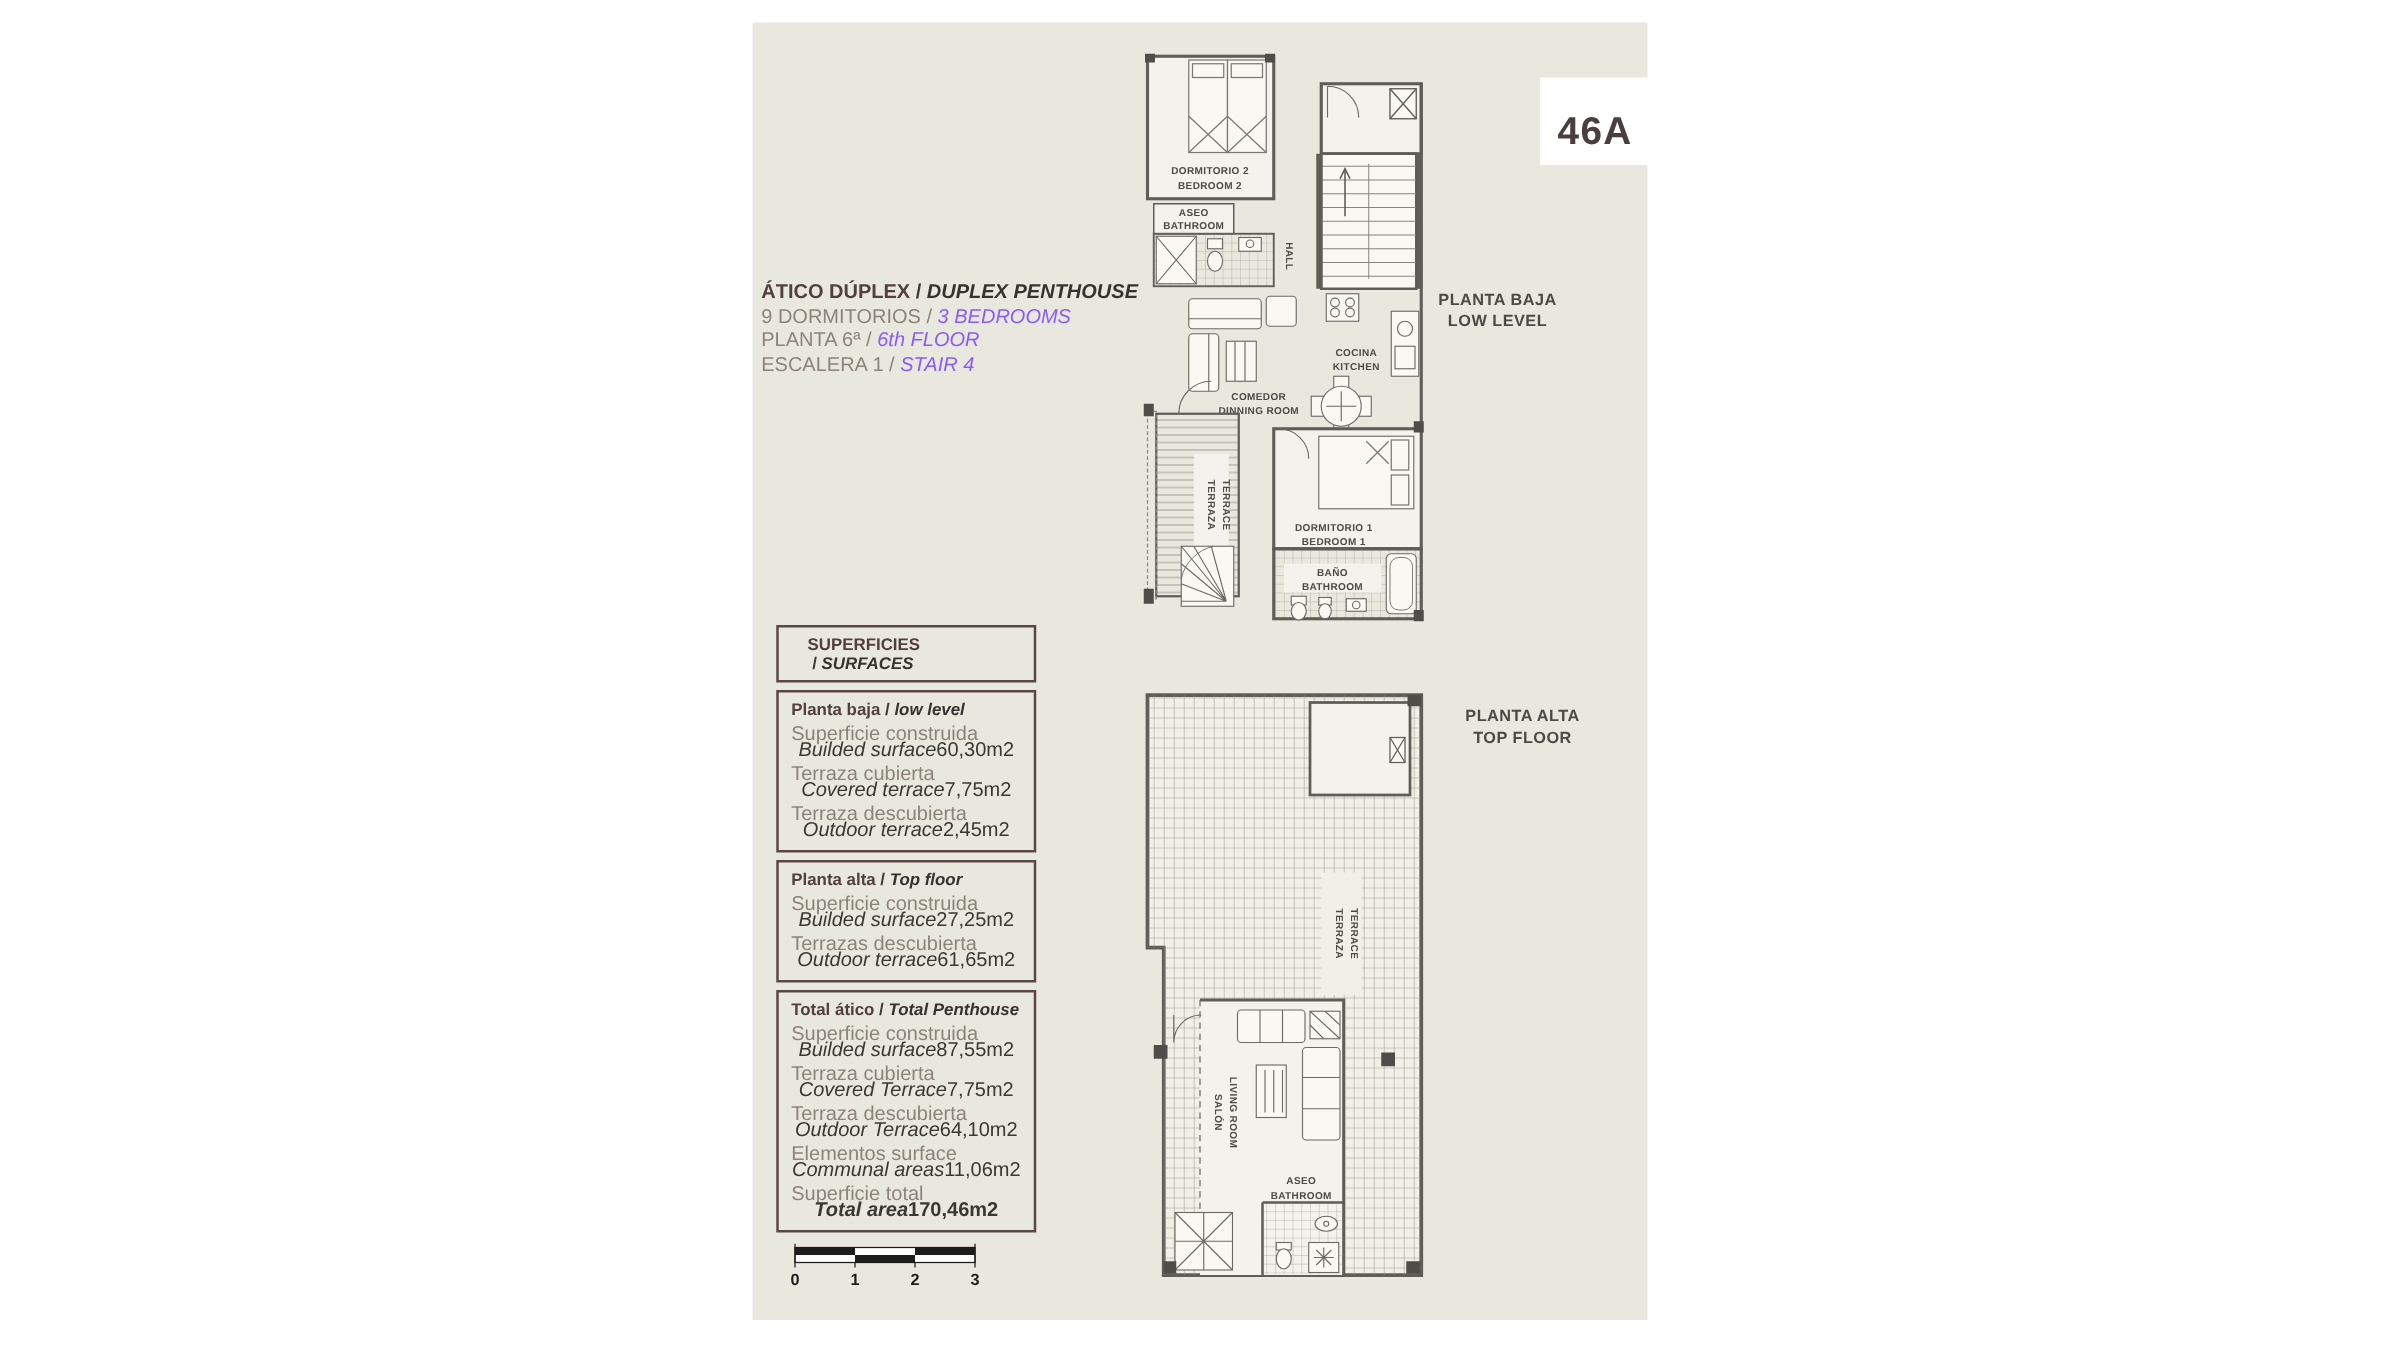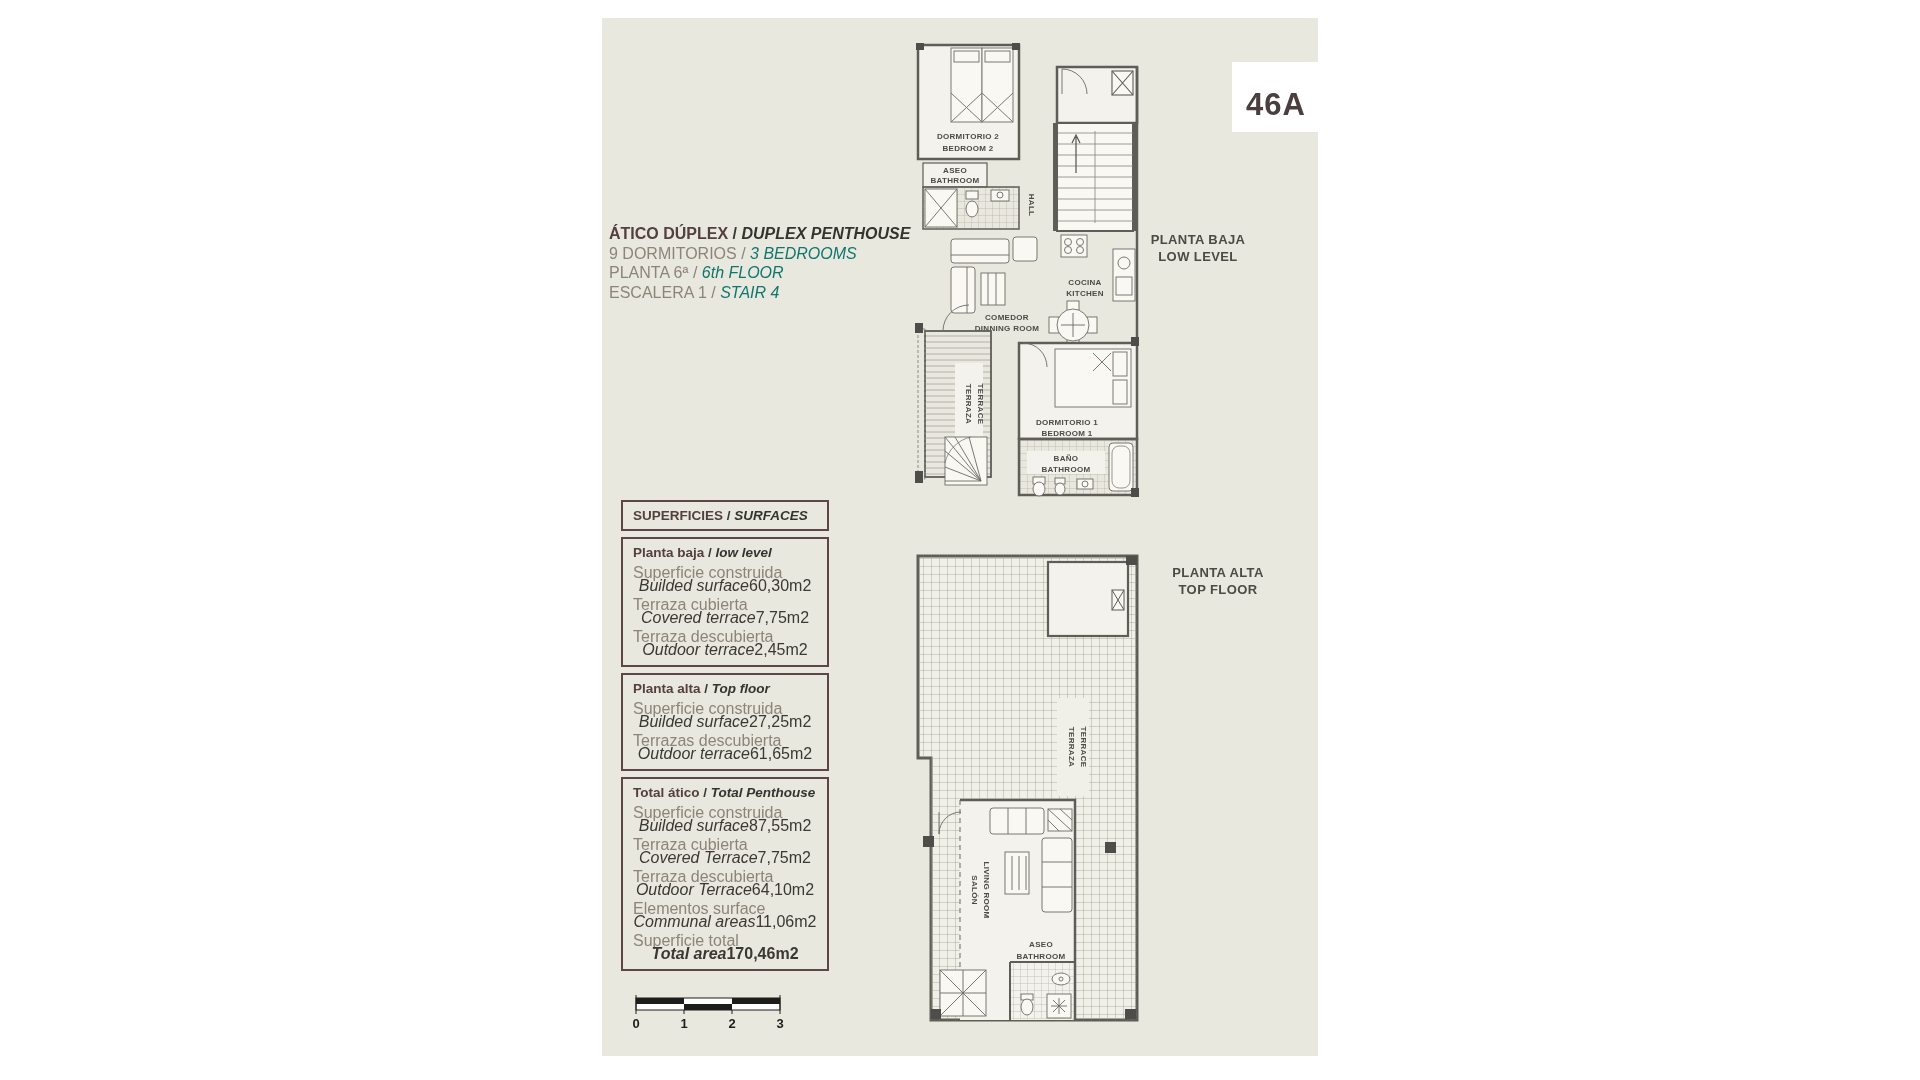--- a/index.html
+++ b/index.html
@@ -14,32 +14,32 @@
   .unit-badge span{font-size:31px;font-weight:bold;color:#4a3e3e;letter-spacing:1px;margin-top:16px;}
 
   
   .title-block{position:absolute;left:609px;top:224px;line-height:19.5px;font-size:16px;white-space:nowrap;}
   .title-block .sep{white-space:pre;}
   .tl1 .es{color:#53403e;font-weight:bold;}
   .tl1 .sep{color:#3a3832;font-weight:bold;}
   .tl1 .en{color:#35332f;font-weight:bold;font-style:italic;}
   .tlg .es{color:#8d8478;}
   .tlg .sep{color:#8d8478;}
-  .tlg .en{color:#0f766e;font-style:italic;}
+  .tlg .en{color:#8b5cf6;font-style:italic;}
 
   
   .plan-label{position:absolute;text-align:center;font-weight:bold;font-size:13px;line-height:17px;
     color:#4b4b46;letter-spacing:.4px;}
   .pl-baja{left:1150px;top:231px;width:96px;}
   .pl-alta{left:1170px;top:564px;width:96px;}
 
   
   .surfaces{position:absolute;left:621px;top:500px;width:208px;display:flex;flex-direction:column;gap:6px;}
   .sbox{border:2px solid #5c4646;padding:6px 10px 9px 10px;box-sizing:border-box;}
-  .shead{padding:6px 10px;font-size:13.5px;font-weight:bold;}
+  .shead{padding:6px 23px;font-size:13.5px;font-weight:bold;}
   .shead .es,.stitle .es{color:#53403e;font-weight:bold;}
   .shead .sep,.stitle .sep{color:#3a3832;font-weight:bold;white-space:pre;}
   .shead .en,.stitle .en{color:#35332f;font-weight:bold;font-style:italic;}
   .stitle{font-size:13.5px;margin-bottom:3px;}
   .srow{margin-top:6px;font-size:16px;line-height:13px;}
   .srow .es{color:#8d8478;}
   .row2{display:flex;justify-content:center;}
   .row2 .en{color:#3a3832;font-style:italic;}
   .row2 .val{color:#3a3832;}
   .srow.total .en{font-weight:bold;}

